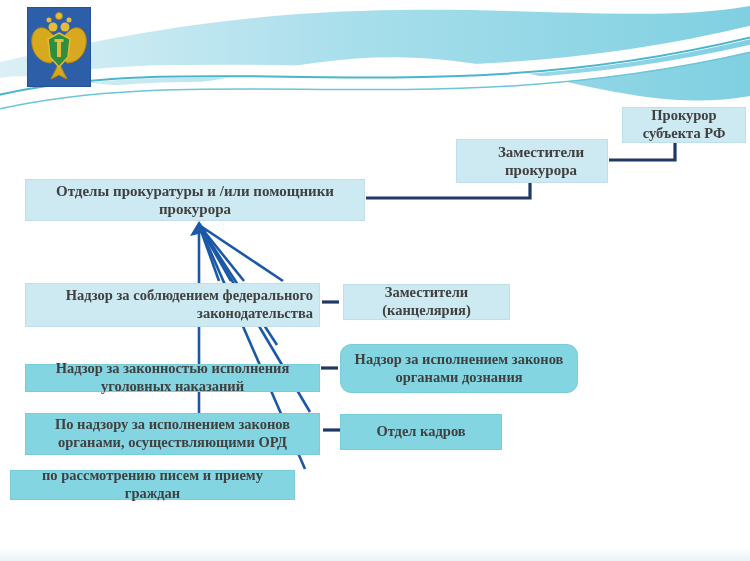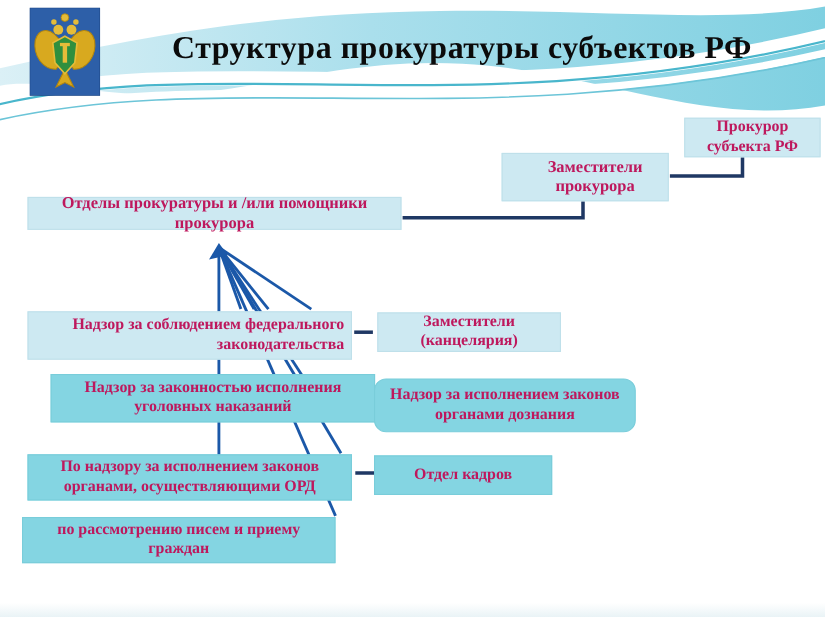--- a/index.html
+++ b/index.html
@@ -22,37 +22,37 @@
     margin:0;text-align:center;
     font-size:29px;font-weight:bold;color:#0b0b0b;
     font-family:"Liberation Serif", serif;
     z-index:3;letter-spacing:0.5px;
   }
   .connectors{position:absolute;left:0;top:0;z-index:1;}
   .node{
     position:absolute;z-index:2;
     display:flex;align-items:center;justify-content:center;
     text-align:center;
-    font-weight:bold;color:#be185d;
+    font-weight:bold;color:#404040;
     font-size:14.5px;line-height:1.22;
     padding:2px 6px;box-sizing:border-box;
   }
   .light{background:#cde9f2;border:1px solid #bfe0ea;}
   .mid{background:#84d5e2;border:1px solid #79cdda;}
   
   .pos-prokuror      {left:622px;top:107px;width:124px;height:36px;}
   .pos-zamestiteli   {left:456px;top:139px;width:152px;height:44px;font-size:15px;padding-left:24px;}
-  .pos-otdely        {left:25px; top:179px;width:340px;height:30px;font-size:15px;align-items:center;}
+  .pos-otdely        {left:25px; top:179px;width:340px;height:42px;font-size:15px;align-items:center;}
   .pos-nadzor-fed    {left:25px; top:283px;width:295px;height:44px;text-align:right;}
   .pos-sekretariat   {left:343px;top:284px;width:167px;height:36px;}
-  .pos-nadzor-ugolov {left:25px; top:340px;width:295px;height:44px;margin-left:21px;}
+  .pos-nadzor-ugolov {left:25px; top:364px;width:295px;height:28px;}
   .pos-nadzor-doznanie{left:340px;top:344px;width:238px;height:49px;border-radius:11px;}
   .pos-po-nadzoru-ord{left:25px; top:413px;width:295px;height:42px;}
   .pos-otdel-kadrov  {left:340px;top:414px;width:162px;height:36px;}
-  .pos-po-rassmotreniyu{left:20px;top:470px;width:285px;height:42px;}
+  .pos-po-rassmotreniyu{left:10px;top:470px;width:285px;height:30px;}
 </style>
 </head>
 <body>
 
 <div class="slide">
 
   <svg class="wave" width="750" height="175" viewBox="0 0 750 175">
     <defs>
       <linearGradient id="gcy" x1="0" y1="0" x2="1" y2="0">
         <stop offset="0" stop-color="#dbf0f6"></stop>
@@ -84,21 +84,20 @@
       <circle cx="42" cy="13" r="2.5" fill="#e5bc39"></circle>
 
       <path d="M32,56 L24,72 L32,68 L40,72 Z" fill="#d8a91f" stroke="#b4860d" stroke-width="1"></path>
 
       <path d="M32,26 L43,32 L41,50 L32,60 L23,50 L21,32 Z" fill="#2f8f3e" stroke="#e5bc39" stroke-width="1.5"></path>
       <rect x="30" y="34" width="4" height="16" fill="#e5bc39"></rect>
       <rect x="27.5" y="32" width="9" height="3" fill="#e5bc39"></rect>
     </svg>
   </div>
 
-  <h1 class="title">Структура прокуратуры субъектов РФ</h1>
 
   <svg class="connectors" width="750" height="561" viewBox="0 0 750 561">
 
     <g stroke="#1b58a8" stroke-width="2.6">
       <line x1="199" y1="225" x2="199" y2="414"></line>
       <line x1="199" y1="225" x2="219" y2="281"></line>
       <line x1="199" y1="225" x2="231" y2="281"></line>
       <line x1="199" y1="225" x2="244" y2="281"></line>
       <line x1="199" y1="225" x2="283" y2="281"></line>
       <line x1="199" y1="225" x2="277" y2="345"></line>

